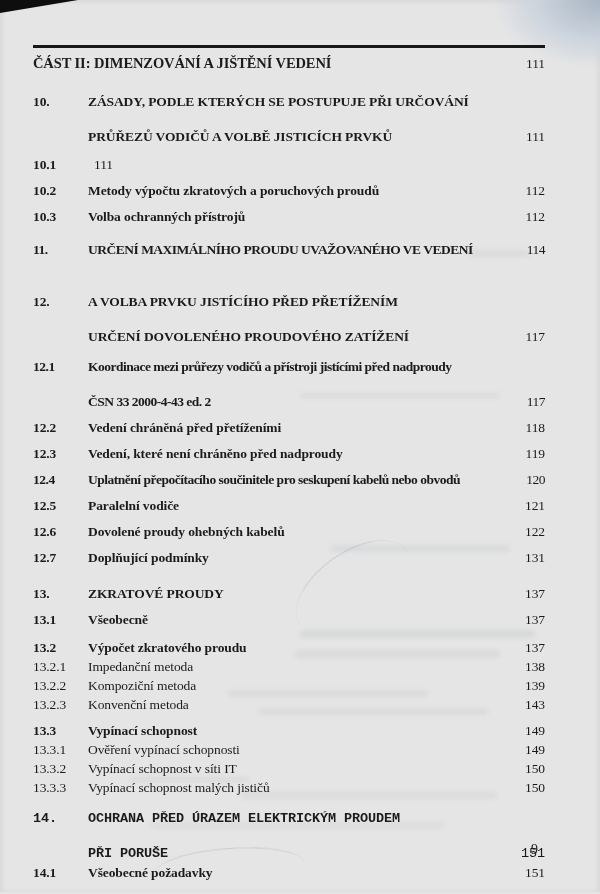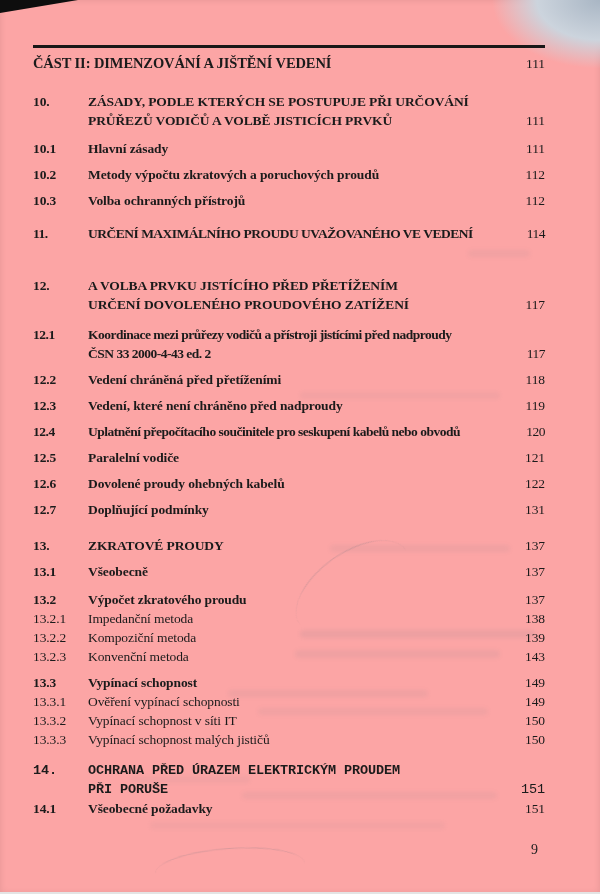--- a/index.html
+++ b/index.html
@@ -6,21 +6,21 @@
   body {
     width:600px; height:894px;
     background:#ffffff;
     font-family:"Liberation Serif", serif;
     color:#1b1b1b;
     position:relative;
     overflow:hidden;
   }
   .page {
     position:absolute; inset:0;
-    background:#fca5a5;
+    background:#e5e5e5;
     box-shadow: inset 0 0 7px rgba(0,0,0,0.10);
   }
   .edge-bottom { position:absolute; left:0; right:0; bottom:0; height:2px; background:#e4e4e4; }
 
   
   .corner-tl {
     position:absolute; top:0; left:0; width:0; height:0;
     border-top:13px solid #0e0e0e;
     border-right:78px solid transparent;
   }
@@ -43,21 +43,21 @@
   
   .content { position:absolute; left:33px; right:55px; top:45px; letter-spacing:-0.1px; }
   .rule { height:3px; background:#181818; }
 
   .part-row { display:flex; align-items:baseline; margin-top:7px; }
   .part-title { flex:1; font-weight:bold; font-size:14.5px; }
   .part-page { font-weight:normal; font-size:13.5px; }
 
   .row { display:flex; line-height:19px; font-size:13.5px; }
   .row .num { width:55px; flex-shrink:0; align-self:flex-start; }
-  .row .title { flex:1; min-width:0; display:flex; flex-direction:column; white-space:nowrap; }
+  .row .title { flex:1; min-width:0; display:flex; flex-direction:column; white-space:nowrap;gap:16px; }
   .row .pg { flex-shrink:0; align-self:flex-end; margin-left:6px; font-weight:normal; }
 
   .chapter { font-weight:bold; }
   .section { font-weight:bold; }
   .subsection { font-weight:normal; }
   .xl { letter-spacing:-0.5px; }
 
   .mt20 { margin-top:20px; } .mt17 { margin-top:17px; } .mt15 { margin-top:33px; }
   .mt14 { margin-top:14px; } .mt13 { margin-top:12px;font-family:Liberation Mono, monospace; } .mt11 { margin-top:11px; }
   .mt9  { margin-top:9px; }  .mt8  { margin-top:0; }  .mt7  { margin-top:7px; }
@@ -102,23 +102,20 @@
       <span class="num">10.</span>
       <span class="title">
         <span>ZÁSADY, PODLE KTERÝCH SE POSTUPUJE PŘI URČOVÁNÍ</span>
         <span>PRŮŘEZŮ VODIČŮ A VOLBĚ JISTICÍCH PRVKŮ</span>
       </span>
       <span class="pg">111</span>
     </div>
 
     <div class="row section mt9">
       <span class="num">10.1</span>
-      <span class="title">
-          <span>Hlavní zásady</span>
-        </span>
       <span class="pg">111</span>
     </div>
 
     <div class="row section mt7">
       <span class="num">10.2</span>
       <span class="title">
           <span>Metody výpočtu zkratových a poruchových proudů</span>
         </span>
       <span class="pg">112</span>
     </div>

